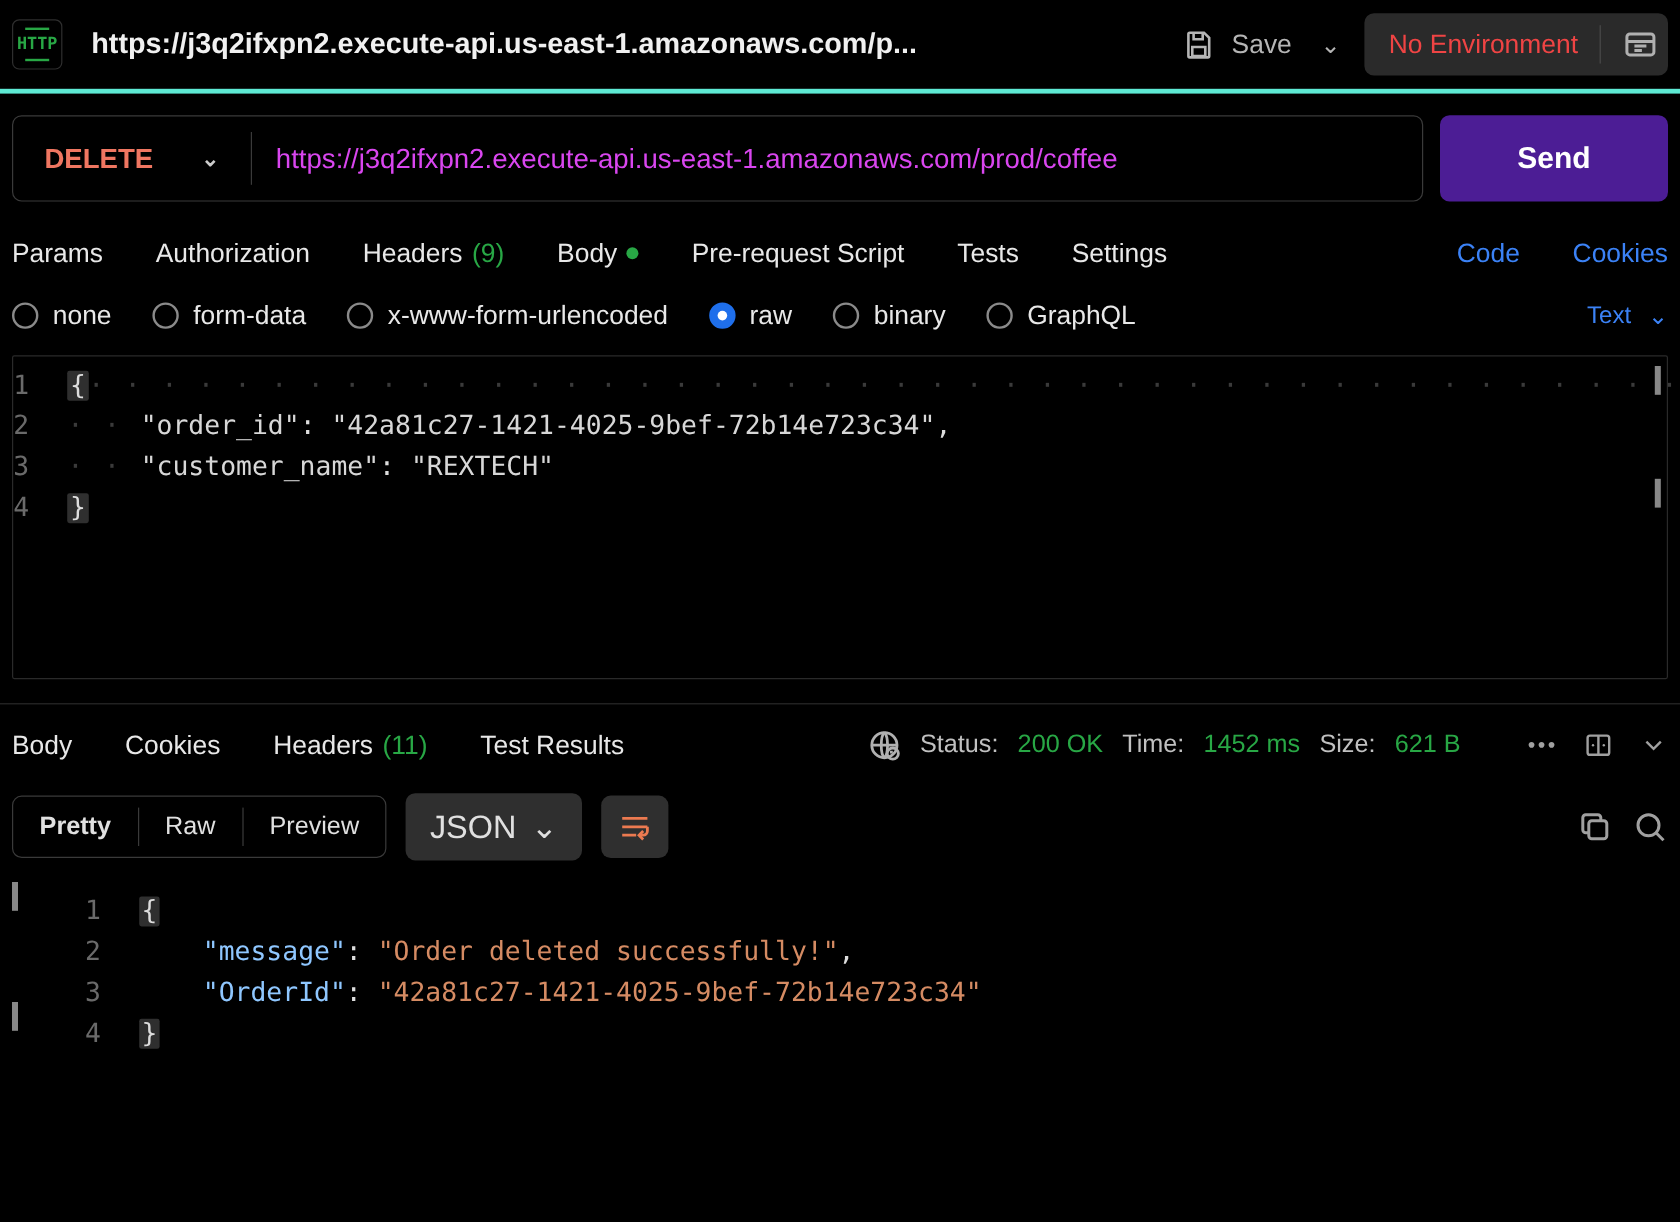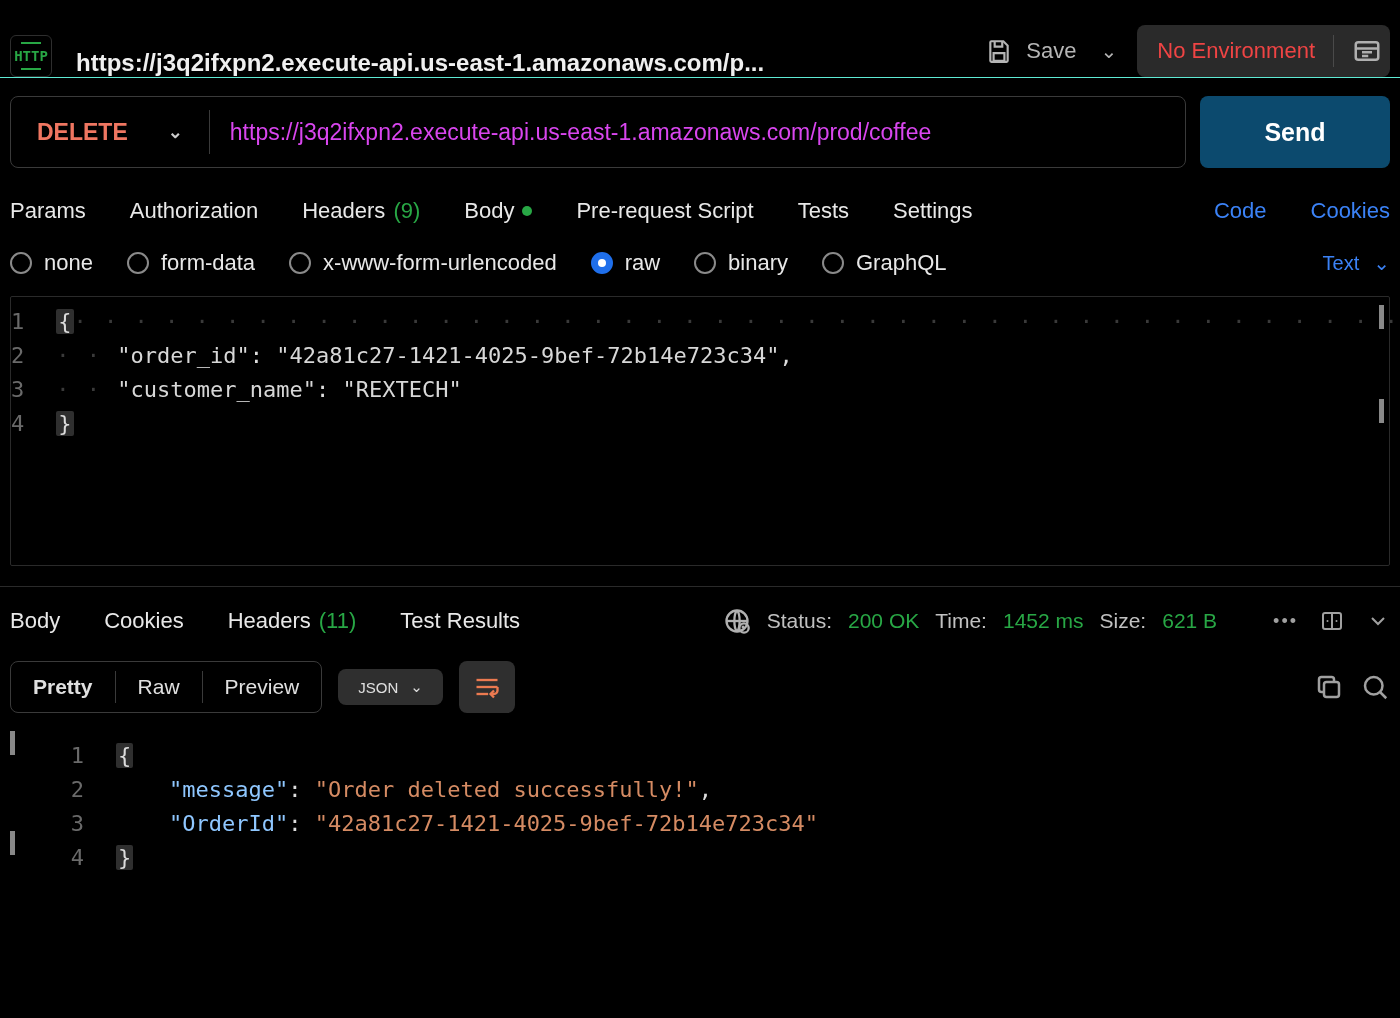--- a/index.html
+++ b/index.html
@@ -1,20 +1,20 @@
 <!DOCTYPE html>
 <html><head>
 <meta charset="utf-8">
 <style>
   * { box-sizing: border-box; margin: 0; padding: 0; }
   html, body { width: 1400px; height: 1018px; background: #000; color: #fff; font-family: -apple-system, BlinkMacSystemFont, "Segoe UI", Arial, sans-serif; overflow: hidden; }
   body { font-size: 21px; }
 
   
-  .topbar { display: flex; align-items: flex-end; height: 78px; padding: 0 10px; border-bottom: 1px solid #5eead4; gap: 18px; }
+  .topbar { display: flex; align-items: center; height: 78px; padding: 0 10px; border-bottom: 4px solid #5eead4; gap: 18px; }
   .http-badge { width: 42px; height: 42px; border: 1px solid #2e2e2e; border-radius: 6px; display: flex; align-items: center; justify-content: center; color: #28a745; font-size: 14px; font-weight: 700; font-family: Menlo, monospace; position: relative; }
   .http-badge .arrows::before { content: ""; position: absolute; top: 6px; left: 10px; right: 10px; border-top: 2px solid #28a745; }
   .http-badge .arrows::after { content: ""; position: absolute; bottom: 6px; left: 10px; right: 10px; border-top: 2px solid #28a745; }
   .tab-title { flex: 1; color: #f0f0f0; font-size: 24px; font-weight: 600; white-space: nowrap; overflow: hidden; text-overflow: ellipsis; padding-left: 6px; }
   .topbar-right { display: flex; align-items: center; gap: 20px; }
   .save-group { display: flex; align-items: center; gap: 14px; color: #b5b5b5; }
   .icon-save { width: 26px; height: 26px; }
   .icon-save svg { width: 100%; height: 100%; stroke: #b5b5b5; fill: none; stroke-width: 2; }
   .save-text { font-size: 22px; }
   .save-chevron { font-size: 20px; color: #b5b5b5; padding-left: 4px; }
@@ -24,21 +24,21 @@
   .env-eye { width: 30px; height: 30px; }
   .env-eye svg { width: 100%; height: 100%; stroke: #b0b0b0; fill: none; stroke-width: 2; }
 
   
   .request-row { display: flex; align-items: stretch; gap: 14px; padding: 18px 10px 0 10px; }
   .url-group { flex: 1; display: flex; align-items: center; border: 1px solid #3a3a3a; border-radius: 8px; height: 72px; background: #000; }
   .method { color: #ef7661; font-size: 23px; font-weight: 700; padding: 0 26px; display: flex; align-items: center; gap: 40px; }
   .method .chev { color: #ccc; font-size: 18px; }
   .url-divider { width: 1px; height: 44px; background: #3a3a3a; }
   .url-input { flex: 1; background: transparent; border: none; color: #d946ef; font-size: 23px; padding: 0 20px; outline: none; font-family: inherit; }
-  .send-btn { width: 190px; background: #0c4a6e; color: #fff; border: none; border-radius: 8px; font-size: 25px; font-weight: 600; cursor: pointer; }
+  .send-btn { width: 190px; background: #4c1d95; color: #fff; border: none; border-radius: 8px; font-size: 25px; font-weight: 600; cursor: pointer; }
 
   
   .config-tabs { display: flex; align-items: center; padding: 30px 10px 22px 10px; gap: 44px; font-size: 22px; }
   .config-tabs .tab { color: #e8e8e8; cursor: pointer; display: flex; align-items: center; gap: 8px; white-space: nowrap; }
   .green-count { color: #28a745; }
   .green-dot { width: 10px; height: 10px; background: #28a745; border-radius: 50%; display: inline-block; }
   .config-tabs .spacer { flex: 1; }
   .link { color: #3b82f6; cursor: pointer; font-size: 22px; }
 
   
@@ -78,21 +78,21 @@
   .ellipsis { font-size: 18px; letter-spacing: 2px; }
   .panel-icon, .chev-icon { width: 24px; height: 24px; }
   .panel-icon svg, .chev-icon svg { width: 100%; height: 100%; stroke: #a0a0a0; fill: none; stroke-width: 2; }
 
   
   .resp-controls { display: flex; align-items: center; padding: 12px 10px; gap: 16px; }
   .seg { display: flex; align-items: center; border: 1px solid #3a3a3a; border-radius: 8px; height: 52px; overflow: hidden; }
   .seg .seg-item { padding: 0 22px; font-size: 21px; color: #e0e0e0; height: 100%; display: flex; align-items: center; cursor: pointer; }
   .seg .seg-item.active { font-weight: 600; }
   .seg .seg-div { width: 1px; height: 32px; background: #3a3a3a; }
-  .json-select { height: 36px; border-radius: 8px; background: #2f2f2f; display: flex; align-items: center; padding: 0 20px; gap: 12px; font-size: 15px; color: #e0e0e0; cursor: pointer; }
+  .json-select { height: 56px; border-radius: 8px; background: #2f2f2f; display: flex; align-items: center; padding: 0 20px; gap: 12px; font-size: 27px; color: #e0e0e0; cursor: pointer; }
   .wrap-btn { height: 52px; width: 56px; border-radius: 8px; background: #2f2f2f; display: flex; align-items: center; justify-content: center; cursor: pointer; }
   .wrap-btn svg { width: 28px; height: 28px; stroke: #ec7a50; fill: none; stroke-width: 2; }
   .resp-controls .spacer { flex: 1; }
   .copy-btn, .search-btn { width: 30px; height: 30px; cursor: pointer; }
   .copy-btn svg, .search-btn svg { width: 100%; height: 100%; stroke: #a0a0a0; fill: none; stroke-width: 2; }
 
   
   .response-code { margin: 6px 10px 0 10px; position: relative; font-family: Menlo, Monaco, Consolas, monospace; font-size: 22px; display: flex; background: #000; height: 170px; }
   .response-code .gutter { width: 92px; }
   .response-code .code { flex: 1; }

